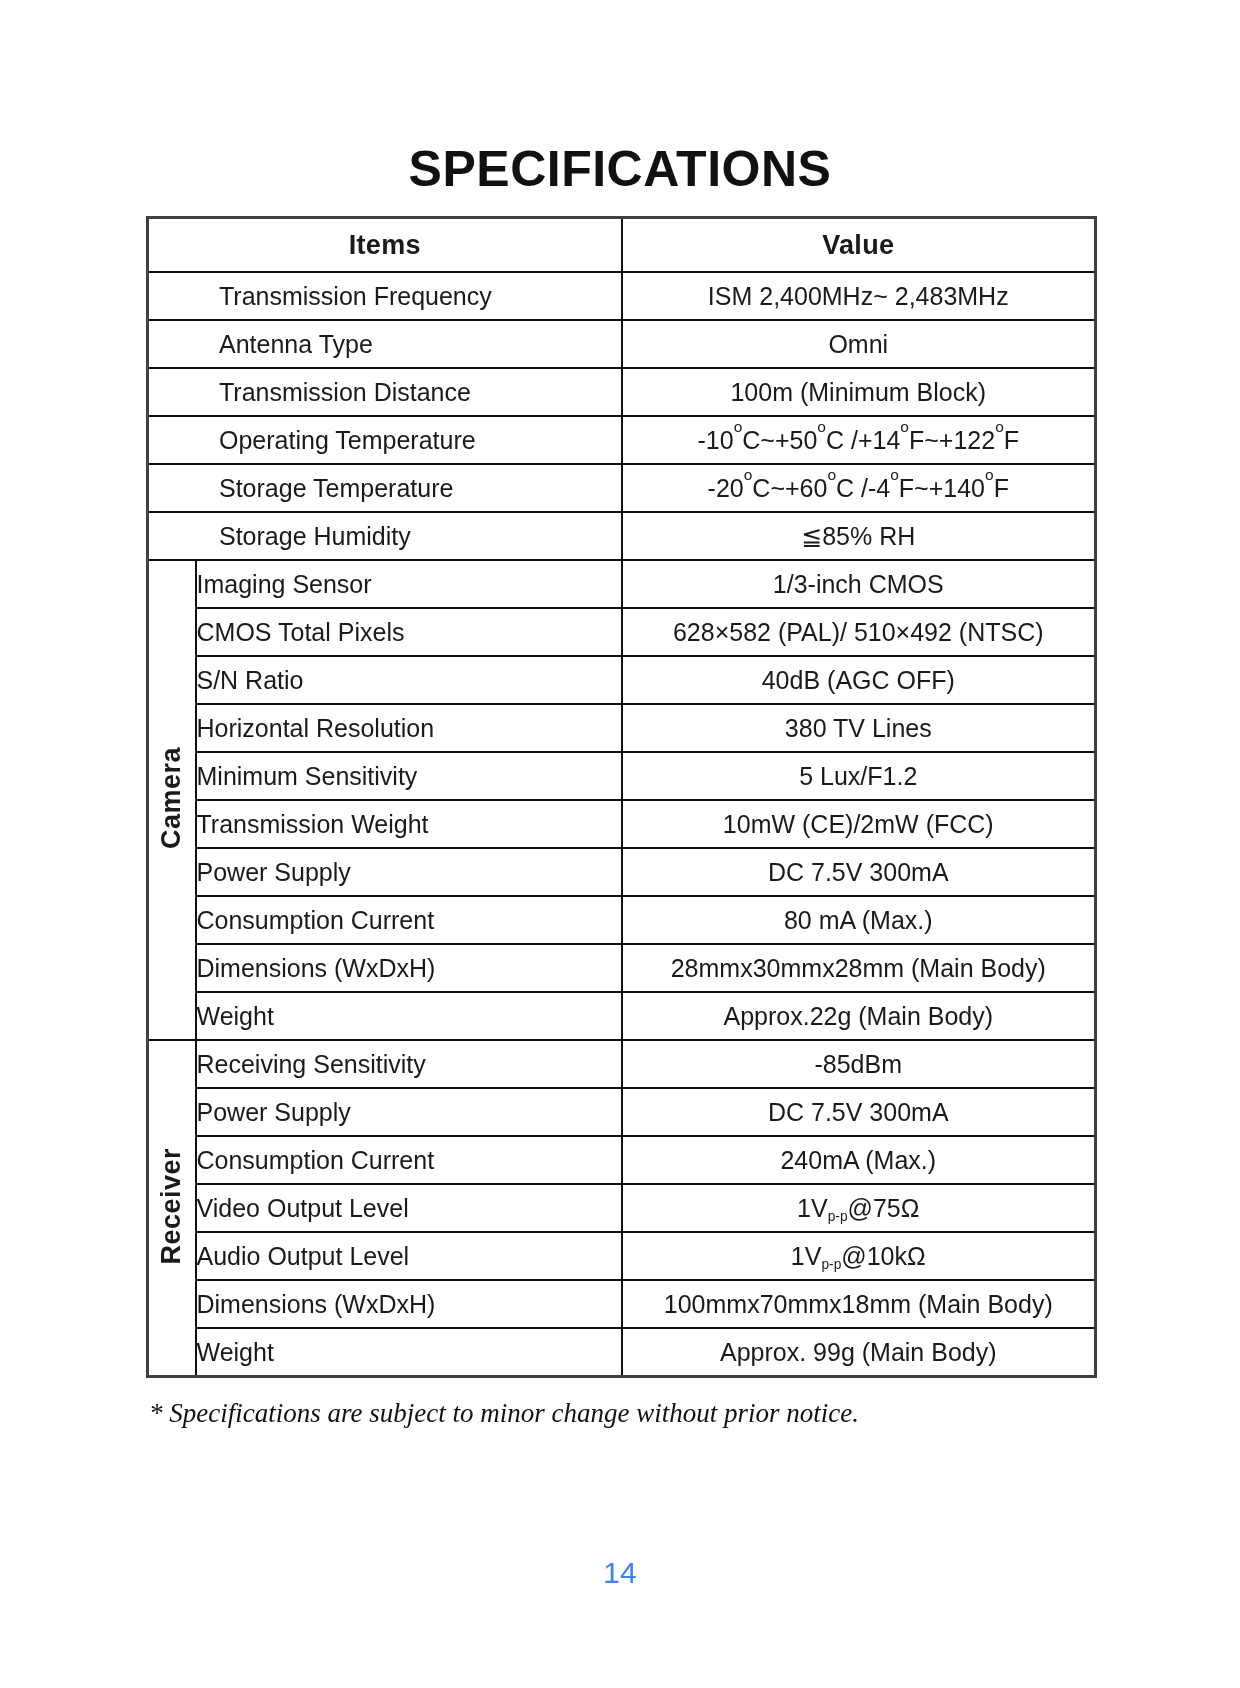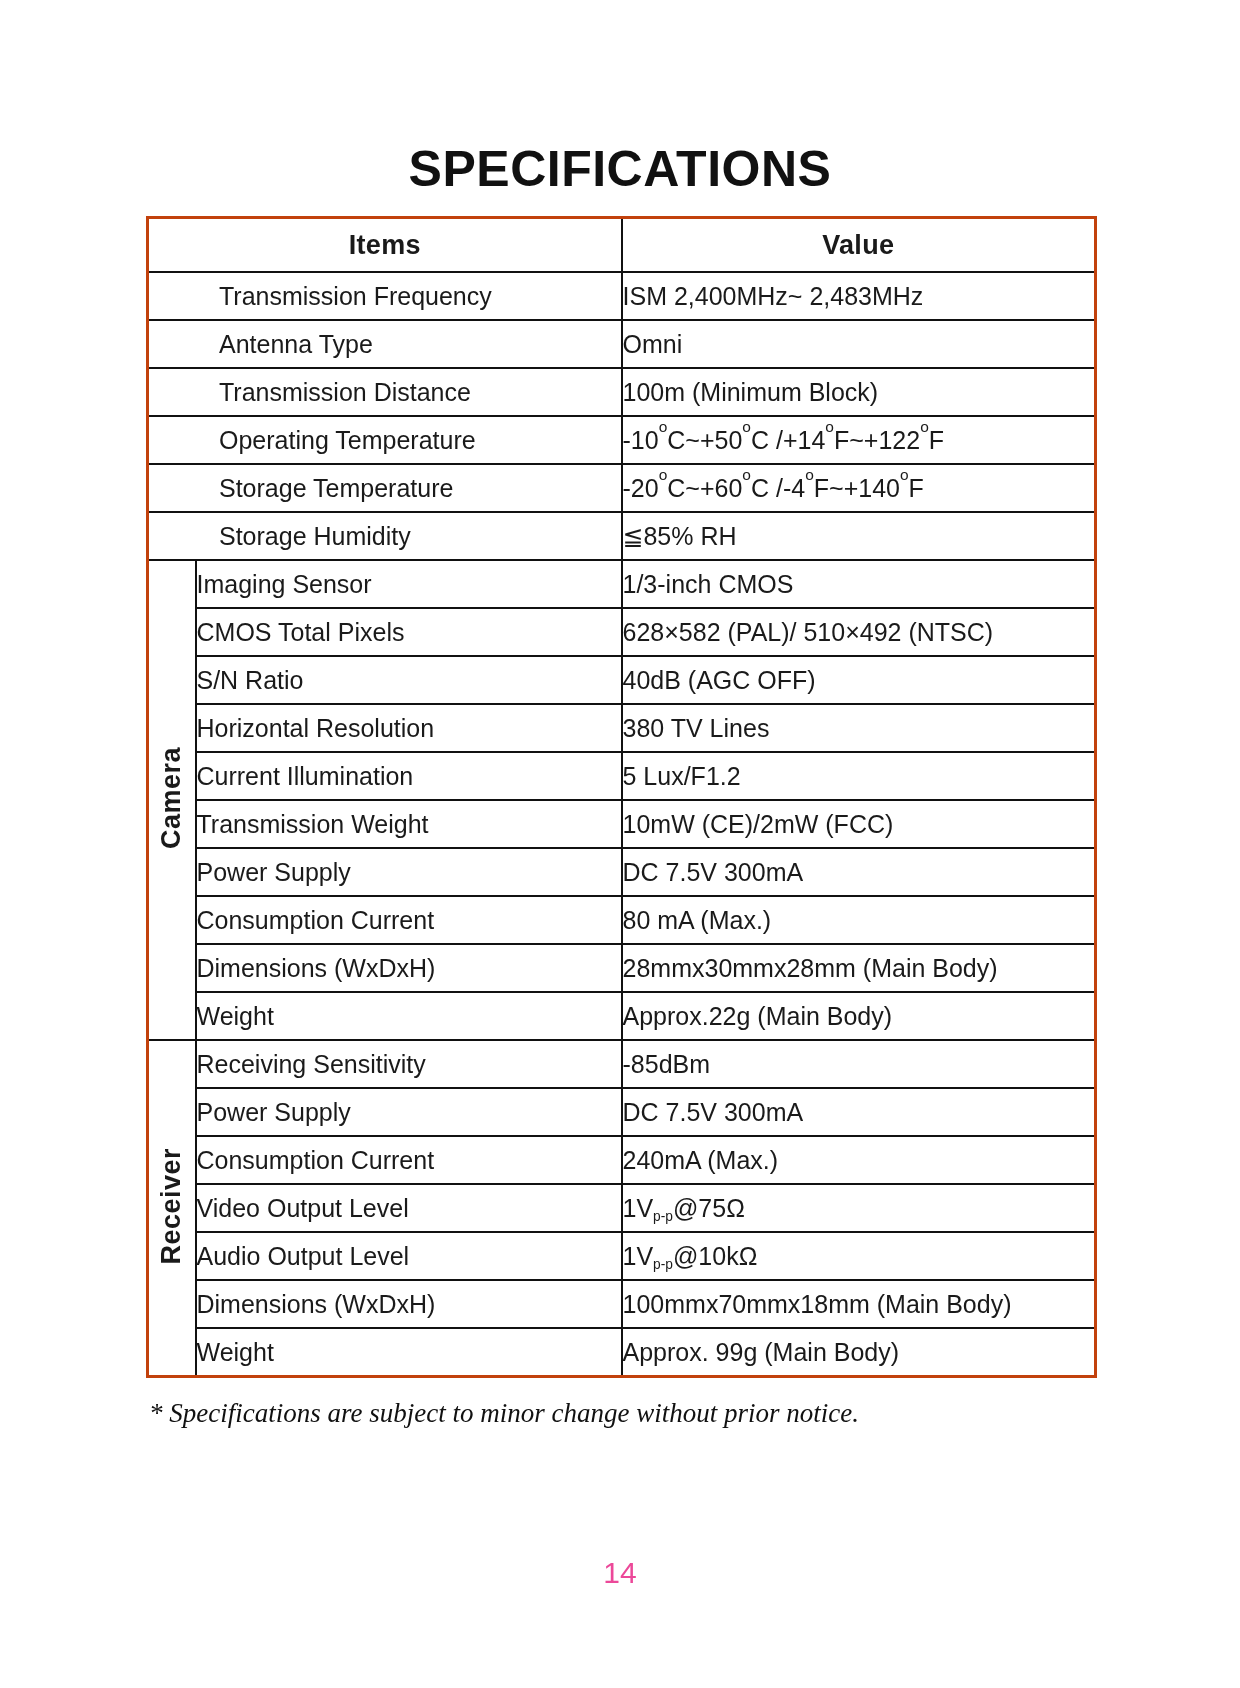--- a/index.html
+++ b/index.html
@@ -32,21 +32,21 @@
     color: #111111;
   }
   .table-wrap {
     width: 948px;
     margin: 0 auto;
   }
   table.spec {
     width: 100%;
     border-collapse: collapse;
     table-layout: fixed;
-    border: 3px solid #c2410c;
+    border: 3px solid #404040;
   }
   table.spec td, table.spec th {
     border: 2px solid #111111;
     padding: 0;
     vertical-align: middle;
   }
   col.c-group { width: 48px; }
   col.c-item  { width: 426px; }
   col.c-value { width: 474px; }
 
@@ -66,20 +66,21 @@
     overflow: hidden;
   }
   .item-cell.indent {
     padding-left: 70px;
     margin-top: 15px;
   }
   .value-cell {
     font-size: 25px;
     height: 46px;
     line-height: 46px;
+    text-align: center;
     white-space: nowrap;
     overflow: hidden;
   }
   .group-cell {
     text-align: center;
     vertical-align: middle;
     padding: 0;
   }
   .vert-label {
     writing-mode: vertical-rl;
@@ -115,21 +116,21 @@
     color: #111111;
     font-family: Liberation Serif, serif;
   }
   .page-number {
     position: absolute;
     left: 0;
     right: 0;
     top: 1556px;
     text-align: center;
     font-size: 30px;
-    color: #ec4899;
+    color: #3b82f6;
   }
 </style>
 </head>
 <body>
 
 <div class="page">
 
   <h1 class="title">SPECIFICATIONS</h1>
 
   <div class="table-wrap">
@@ -188,21 +189,21 @@
         </tr>
         <tr>
           <td class="item-cell">S/N Ratio</td>
           <td class="value-cell">40dB (AGC OFF)</td>
         </tr>
         <tr>
           <td class="item-cell">Horizontal Resolution</td>
           <td class="value-cell">380 TV Lines</td>
         </tr>
         <tr>
-          <td class="item-cell">Current Illumination</td>
+          <td class="item-cell">Minimum Sensitivity</td>
           <td class="value-cell">5 Lux/F1.2</td>
         </tr>
         <tr>
           <td class="item-cell">Transmission Weight</td>
           <td class="value-cell">10mW (CE)/2mW (FCC)</td>
         </tr>
         <tr>
           <td class="item-cell">Power Supply</td>
           <td class="value-cell">DC 7.5V 300mA</td>
         </tr>

